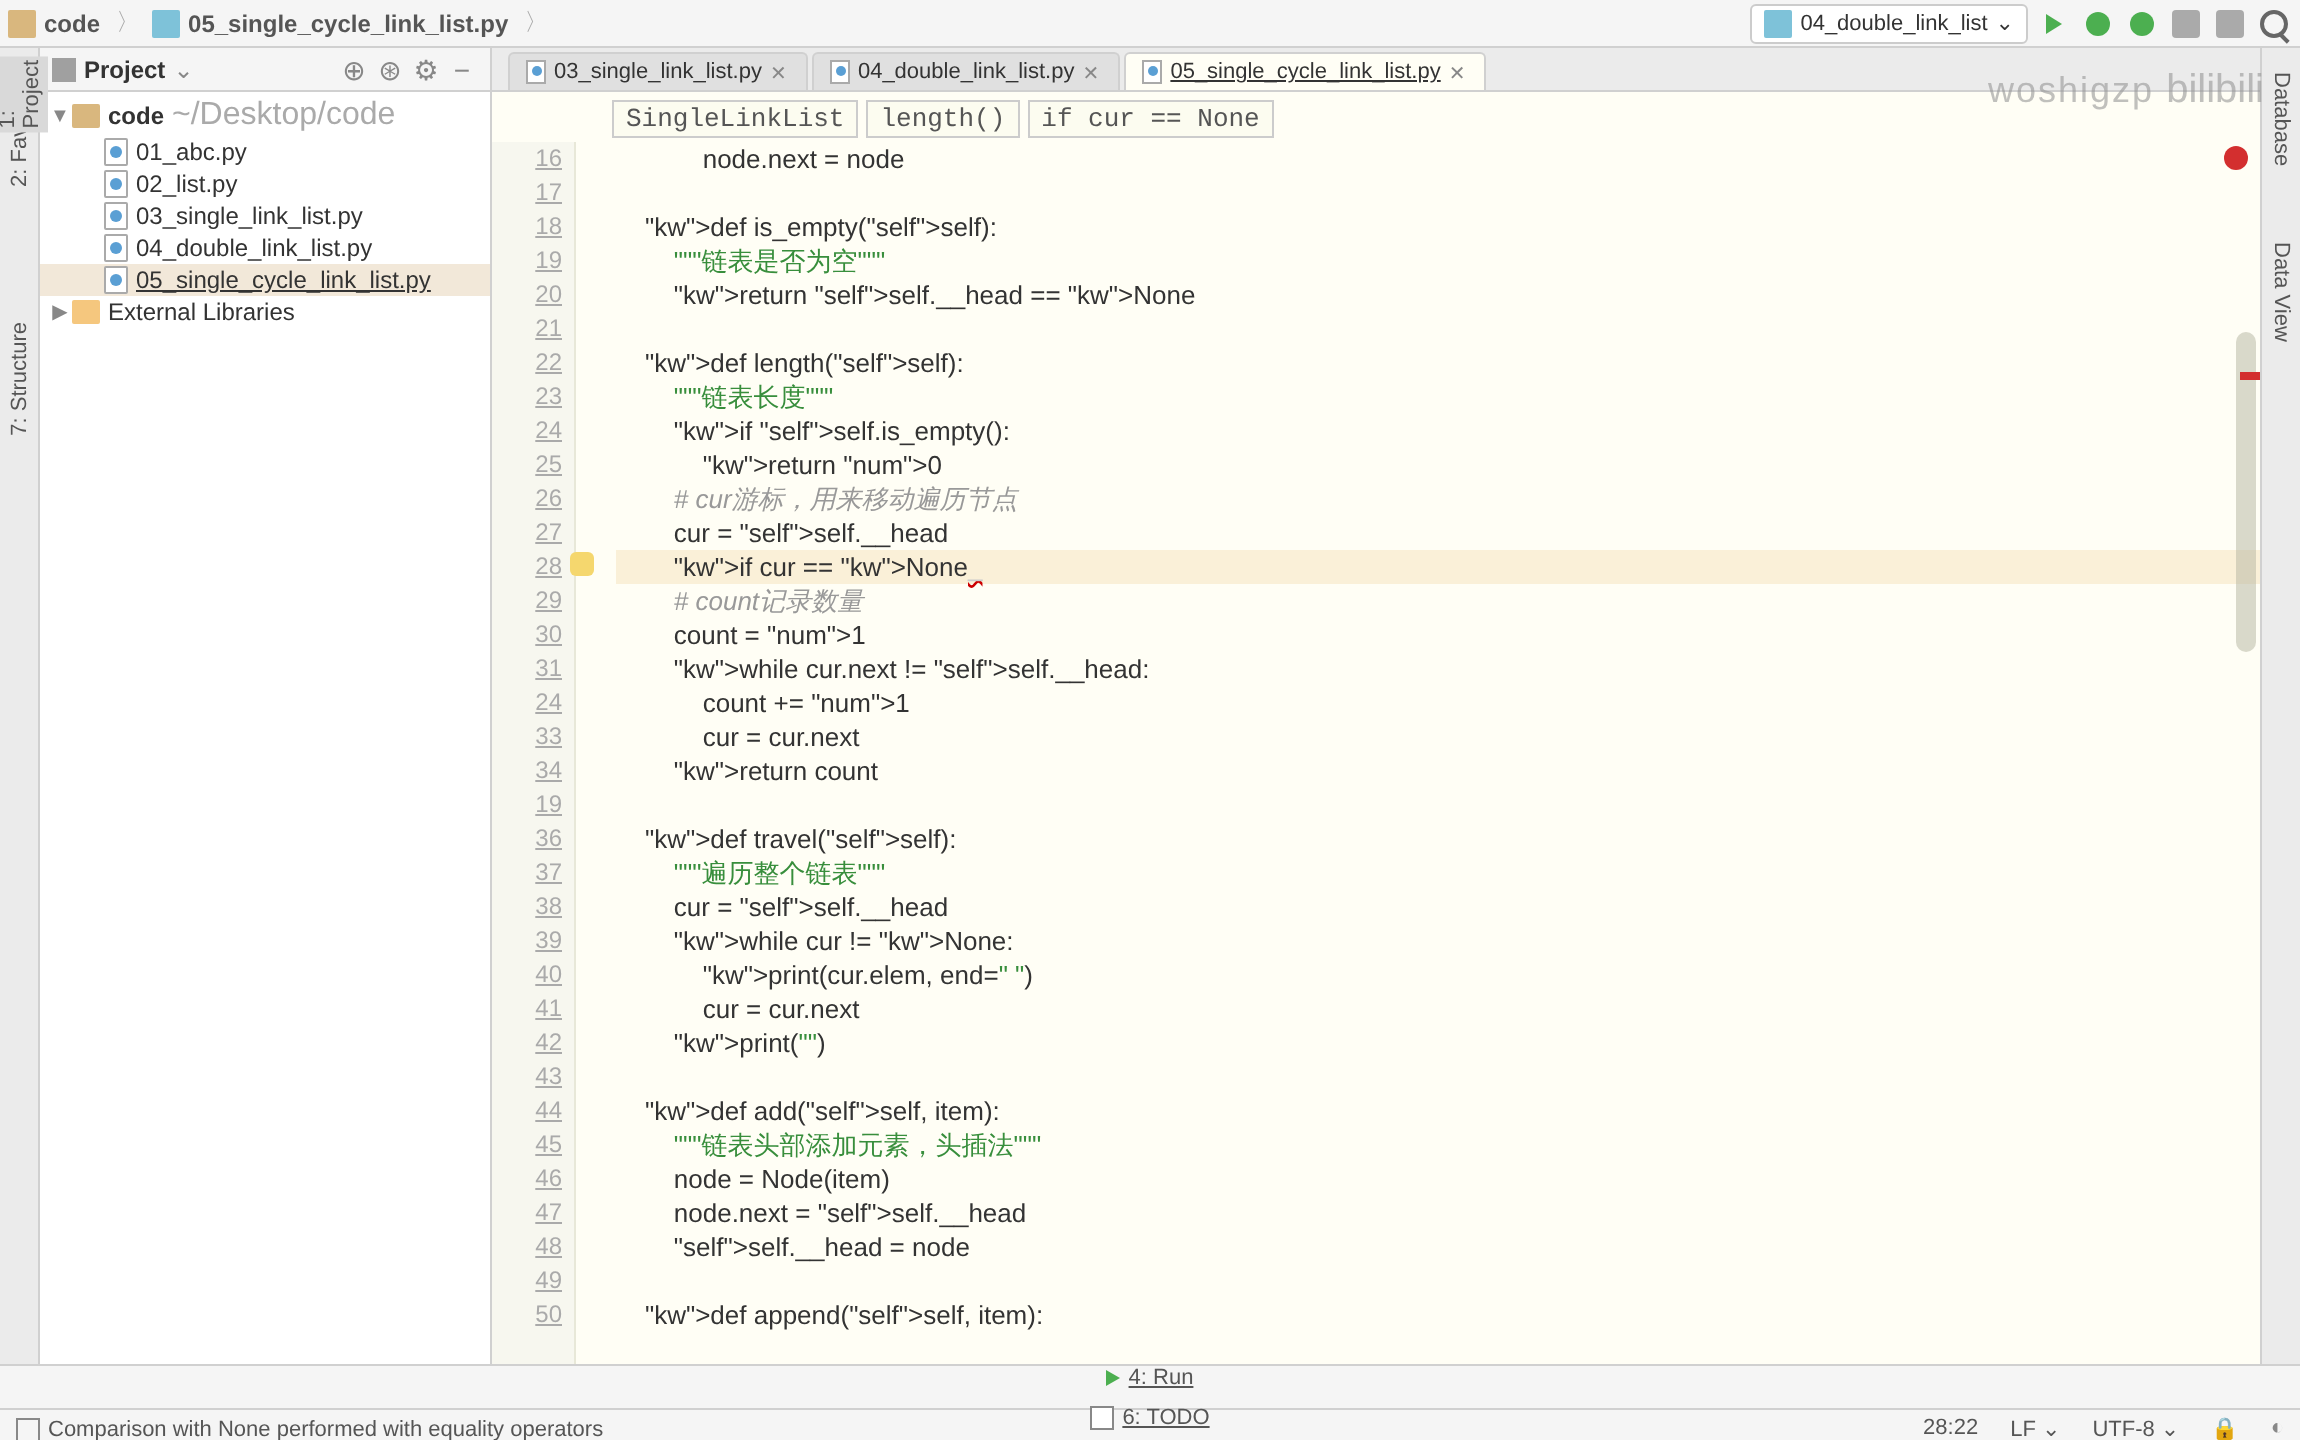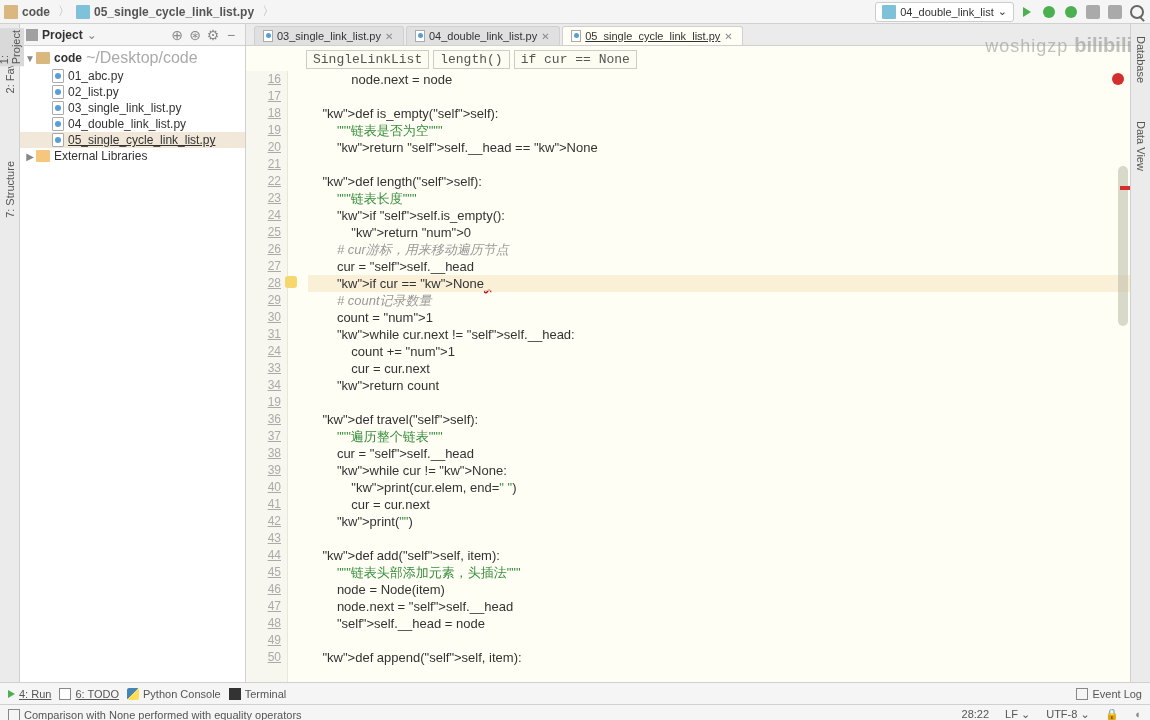--- a/index.html
+++ b/index.html
@@ -72,38 +72,38 @@
 .cmt { color: #999; font-style: italic; }
 .err { text-decoration: wavy underline; text-decoration-color: #c00; }
 .err-icon { position: absolute; top: 2px; right: 6px; width: 12px; height: 12px; background: #d32f2f; border-radius: 50%; }
 .scrollbar { width: 10px; background: rgba(180,180,160,0.5); position: absolute; right: 2px; top: 95px; height: 160px; border-radius: 5px; }
 .error-mark { position: absolute; right: 0px; top: 115px; width: 10px; height: 4px; background: #d32f2f; }
 
 
 .right-tabs { width: 20px; background: #ebebeb; border-left: 1px solid #d0d0d0; display: flex; flex-direction: column; align-items: center; padding-top: 8px; gap: 30px; }
 
 
-.bottom-tools { height: 22px; background: #f5f5f5; border-top: 1px solid #d0d0d0; display: flex; align-items: center; padding: 0 8px; gap: 8px; }
+.bottom-tools { height: 22px; background: #f5f5f5; border-top: 1px solid #d0d0d0; display: flex; align-items: center; padding: 0 8px; gap: 8px; flex-direction: column; }
 .tool-item { display: flex; align-items: center; gap: 4px; cursor: pointer; font-size: 11px; color: #555; }
 .tool-item.underlined { text-decoration: underline; }
 .run-triangle { width: 0; height: 0; border-left: 7px solid #4caf50; border-top: 4px solid transparent; border-bottom: 4px solid transparent; }
 .todo-icon { width: 12px; height: 12px; border: 1px solid #888; background: #fff; }
 .py-icon { width: 12px; height: 12px; background: linear-gradient(135deg, #4584b6 50%, #ffde57 50%); border-radius: 2px; }
 .term-icon { width: 12px; height: 12px; background: #333; }
 .event-log { margin-left: auto; display: flex; align-items: center; gap: 4px; }
 
 
 .status-bar { height: 20px; background: #f5f5f5; border-top: 1px solid #d0d0d0; display: flex; align-items: center; padding: 0 8px; font-size: 11px; color: #555; }
 .status-left { display: flex; align-items: center; gap: 4px; }
 .status-box { width: 12px; height: 12px; border: 1px solid #888; }
 .status-right { margin-left: auto; display: flex; gap: 16px; }
 
 
 .watermark { position: absolute; top: 34px; right: 18px; font-size: 18px; color: rgba(150,150,150,0.6); font-weight: 300; letter-spacing: 1px; }
-.watermark .bili { font-weight: bold; font-size: 20px; letter-spacing: 0; margin-top: 20px; }
+.watermark .bili { font-weight: normal; font-size: 20px; letter-spacing: 0; margin-top: 20px; }
 </style>
 </head>
 <body>
 
 <div class="navbar">
   <div class="nav-left">
     <span class="nav-folder-icon"></span>
     <span class="nav-text">code</span>
     <span class="nav-sep">〉</span>
     <span class="nav-file-icon"></span>

